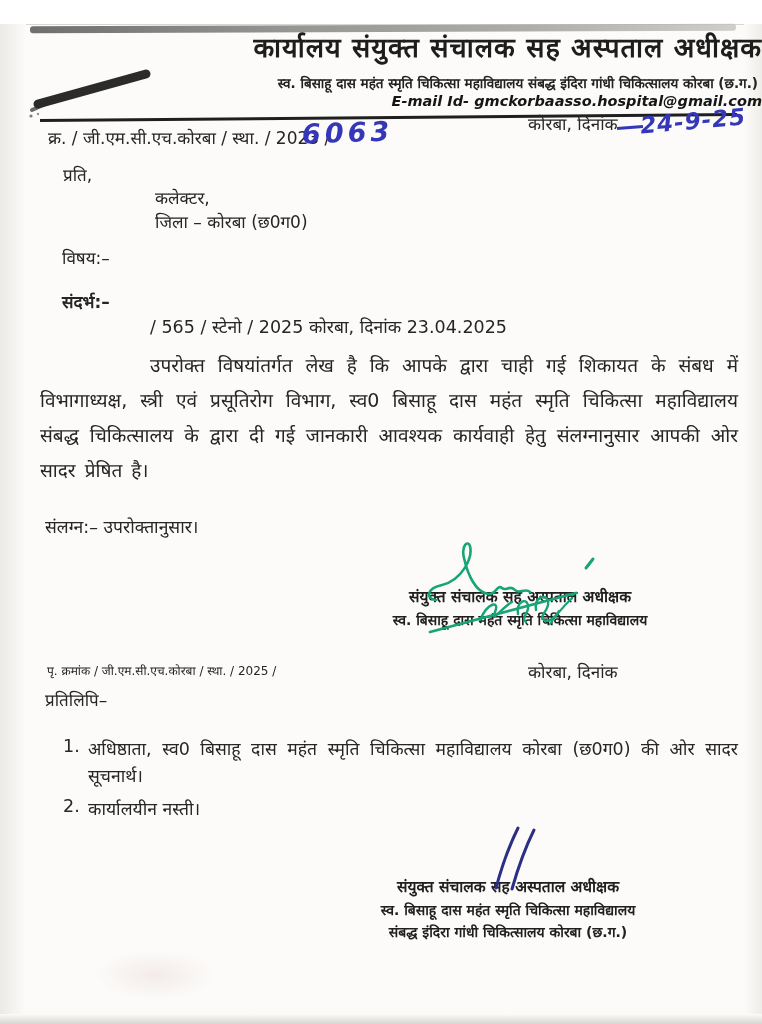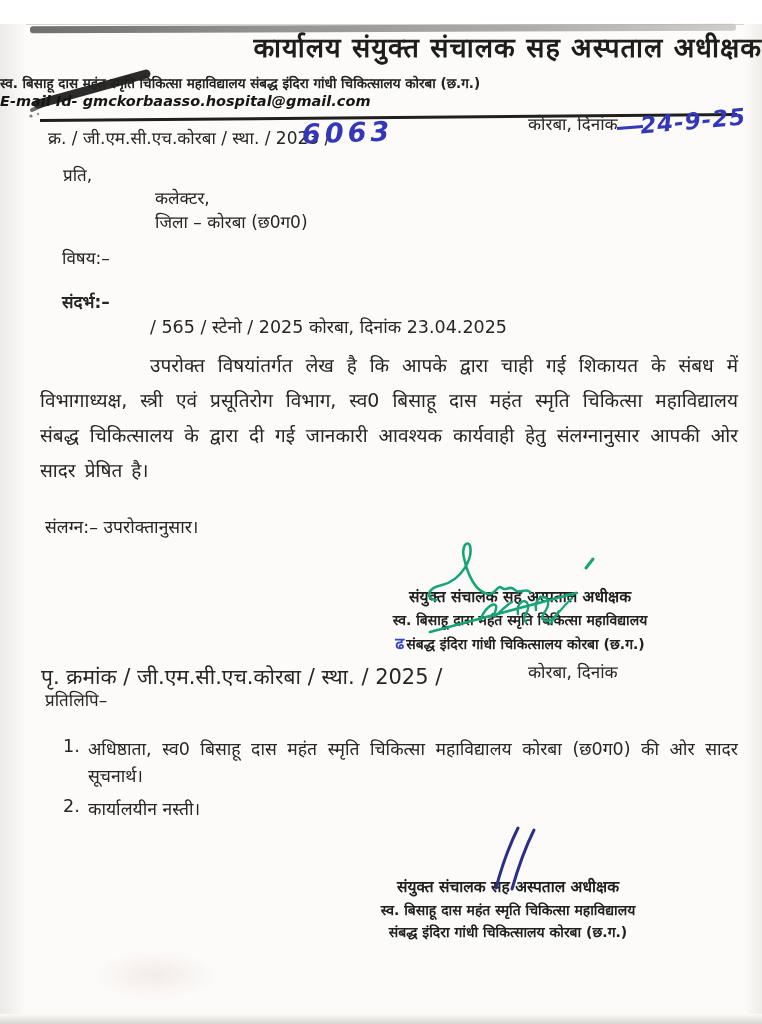--- a/index.html
+++ b/index.html
@@ -15,22 +15,22 @@
     background:linear-gradient(90deg,#4c4c4c 0%,#7a7a78 35%,#9a9996 70%,#c5c3bf 100%);
     opacity:.8;transform:rotate(-.2deg);}
   .left-edge{top:24px;left:0;width:26px;height:1000px;background:linear-gradient(90deg,#eceae7,#fcfbf9);}
   .right-edge{top:24px;right:0;width:18px;height:1000px;background:linear-gradient(270deg,#efedea,#fcfbf9);}
   .bottom-edge{bottom:0;left:0;width:762px;height:10px;background:linear-gradient(0deg,#d8d6d2,#fcfbf9);}
   .smudge{top:950px;left:95px;width:120px;height:50px;border-radius:50%;
     background:radial-gradient(closest-side,#efe4e2,rgba(252,251,249,0));opacity:.7;}
 
   
   .hdr-title{top:28px;left:0;width:762px;text-align:right;font-size:27px;font-weight:700;letter-spacing:1px;color:#1d1d1d;}
-  .hdr-sub{top:74px;left:0;width:758px;text-align:left;font-size:13.5px;font-weight:700;color:#222;}
-  .hdr-mail{top:93px;left:0;width:762px;text-align:left;font-size:14.5px;font-weight:700;font-style:italic;color:#161616;}
+  .hdr-sub{top:74px;left:0;width:758px;text-align:right;font-size:13.5px;font-weight:700;color:#222;}
+  .hdr-mail{top:93px;left:0;width:762px;text-align:right;font-size:14.5px;font-weight:700;font-style:italic;color:#161616;}
   .hdr-rule{top:116px;left:40px;width:697px;height:3px;background:#1f1f1f;transform:rotate(-.5deg);}
 
   
   .ref-left{top:126px;left:48px;font-size:17px;font-weight:500;white-space:nowrap;}
   .hw-number{top:117px;left:302px;font-size:27px;font-weight:600;font-style:italic;
     color:#3437b8;letter-spacing:4px;transform:rotate(-2deg);}
   .place-date{top:112px;left:528px;font-size:17px;font-weight:500;white-space:nowrap;}
   .date-dash{top:126px;left:617px;width:26px;height:2.5px;background:#3437b8;transform:rotate(-4deg);}
   .hw-date{top:108px;left:640px;font-size:23px;font-weight:600;font-style:italic;
     color:#3437b8;letter-spacing:1px;transform:rotate(-5deg);white-space:nowrap;}
@@ -55,21 +55,21 @@
 
   
   .sig1-svg{top:538px;left:418px;width:200px;height:115px;z-index:3;}
   .sig1-block{top:585px;left:360px;width:320px;text-align:center;z-index:2;}
   .sig1-block .l1{font-size:15.5px;font-weight:700;color:#1f1f1f;}
   .sig1-block .l2{font-size:14px;font-weight:700;margin-top:3px;color:#1f1f1f;}
   .sig1-block .l3{font-size:14px;font-weight:700;margin-top:3px;color:#1f1f1f;}
   .init-mark{color:#3946c0;font-weight:700;font-size:16px;margin-right:2px;}
 
   
-  .end-ref{top:662px;left:41px;font-size:21px;font-weight:500;white-space:nowrap;}
+  .end-ref{top:662px;left:47px;font-size:12px;font-weight:500;white-space:nowrap;}
   .end-place{top:660px;left:528px;font-size:17px;font-weight:500;white-space:nowrap;}
   .copy-label{top:688px;left:45px;font-size:17px;font-weight:500;}
   .copy-list{top:736px;left:63px;width:675px;}
   .copy-item{display:flex;margin-bottom:6px;}
   .copy-num{font-size:17.5px;font-weight:500;width:25px;flex:0 0 25px;}
   .copy-text{font-size:17.5px;font-weight:500;line-height:27px;text-align:justify;flex:1;}
 
   
   .sig2-svg{top:822px;left:482px;width:70px;height:70px;z-index:3;}
   .sig2-block{top:875px;left:348px;width:320px;text-align:center;z-index:2;}
@@ -129,21 +129,20 @@
       <path d="M 100,76 C 98,64 108,59 110,67 C 112,75 102,79 108,84" stroke-width="2.4"></path>
       <path d="M 118,72 C 116,59 128,55 130,63 C 132,73 120,77 126,82 C 130,85 137,80 141,73" stroke-width="2.4"></path>
       <path d="M 12,94 L 158,55" stroke-width="2.8"></path>
       <path d="M 132,86 C 140,74 148,66 154,60" stroke-width="2.2"></path>
       <path d="M 168,30 L 175,21" stroke-width="3"></path>
     </g>
   </svg>
   <div class="abs sig1-block">
     <div class="l1">संयुक्त संचालक सह अस्पताल अधीक्षक</div>
     <div class="l2">स्व. बिसाहू दास महंत स्मृति चिकित्सा महाविद्यालय</div>
-    <div class="l3"><span class="init-mark">ढ</span><span>संबद्ध इंदिरा गांधी चिकित्सालय कोरबा (छ.ग.)</span></div>
   </div>
 
   <div class="abs end-ref">पृ. क्रमांक / जी.एम.सी.एच.कोरबा / स्था. / 2025 /</div>
   <div class="abs end-place">कोरबा, दिनांक</div>
   <div class="abs copy-label">प्रतिलिपि–</div>
 
   <div class="abs copy-list">
     <div class="copy-item">
       <span class="copy-num">1.</span>
       <span class="copy-text">अधिष्ठाता, स्व0 बिसाहू दास महंत स्मृति चिकित्सा महाविद्यालय कोरबा (छ0ग0) की ओर सादर सूचनार्थ।</span>

